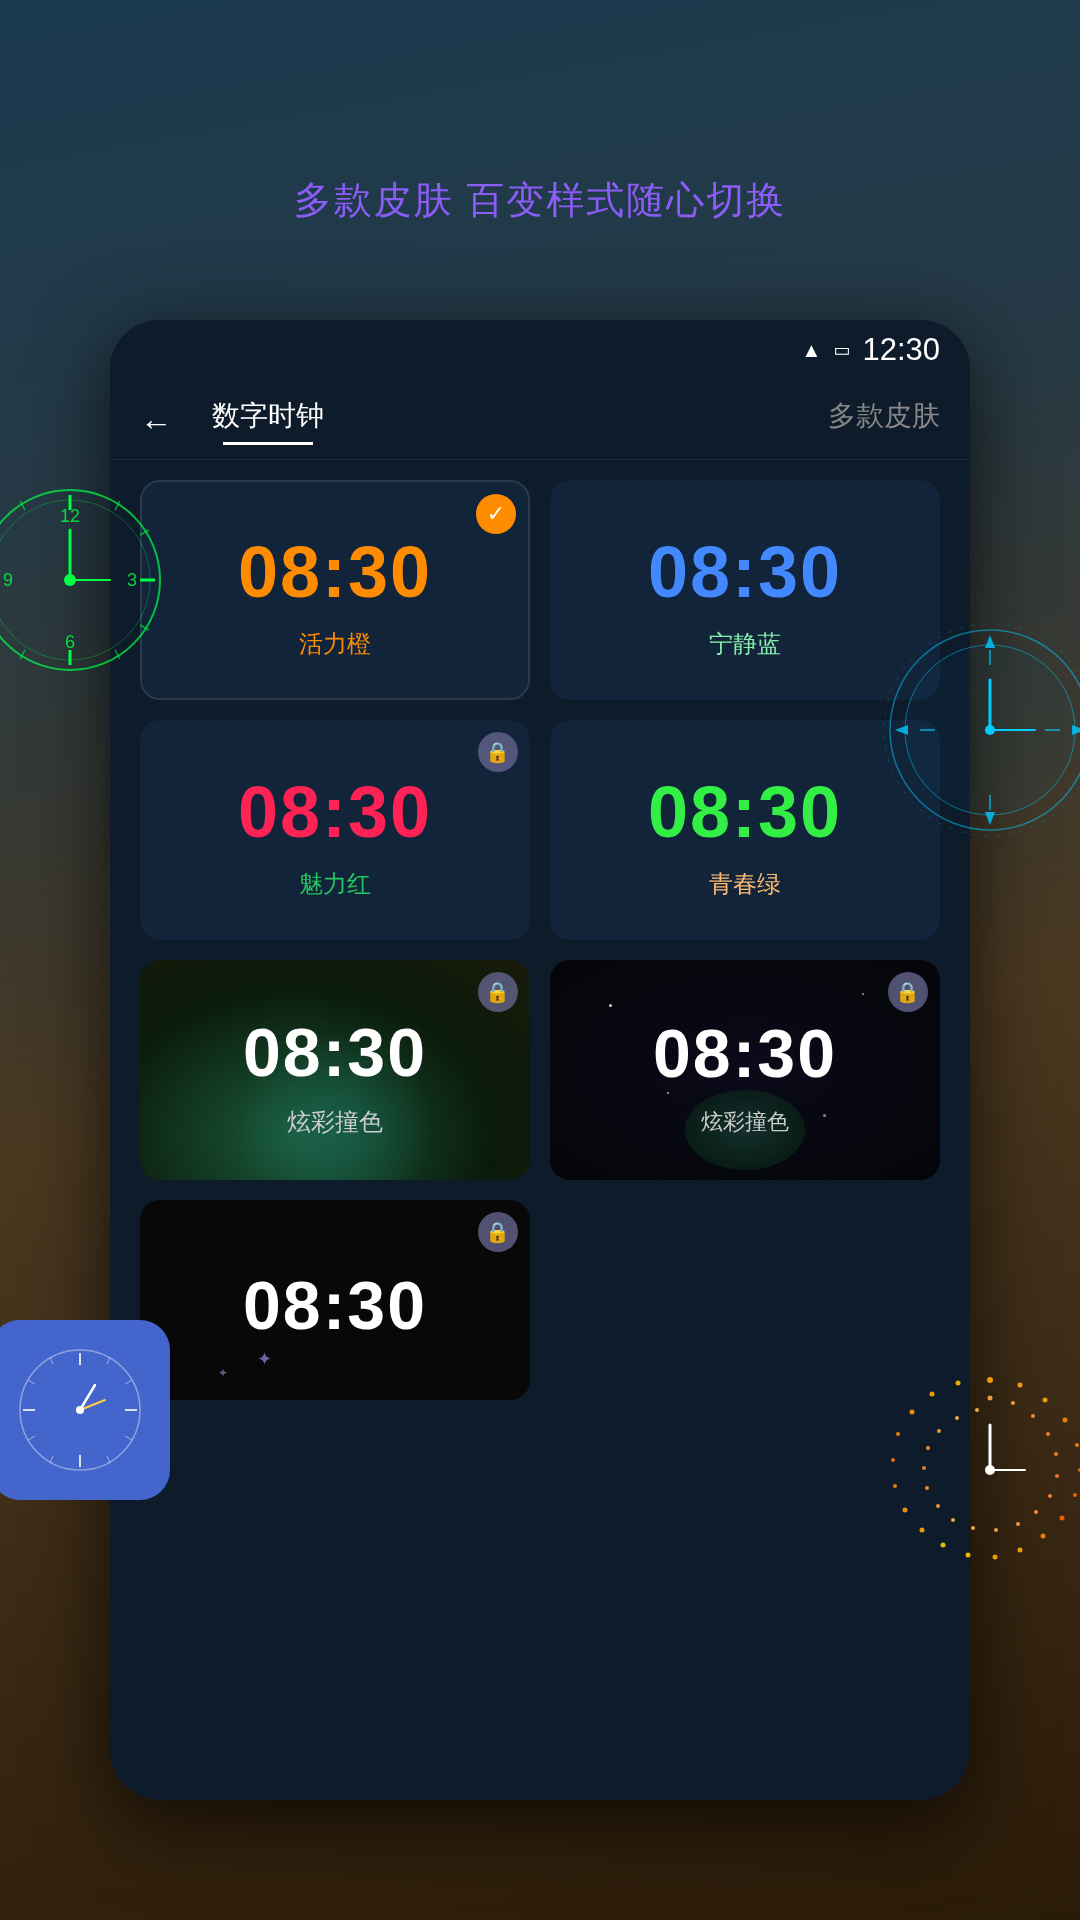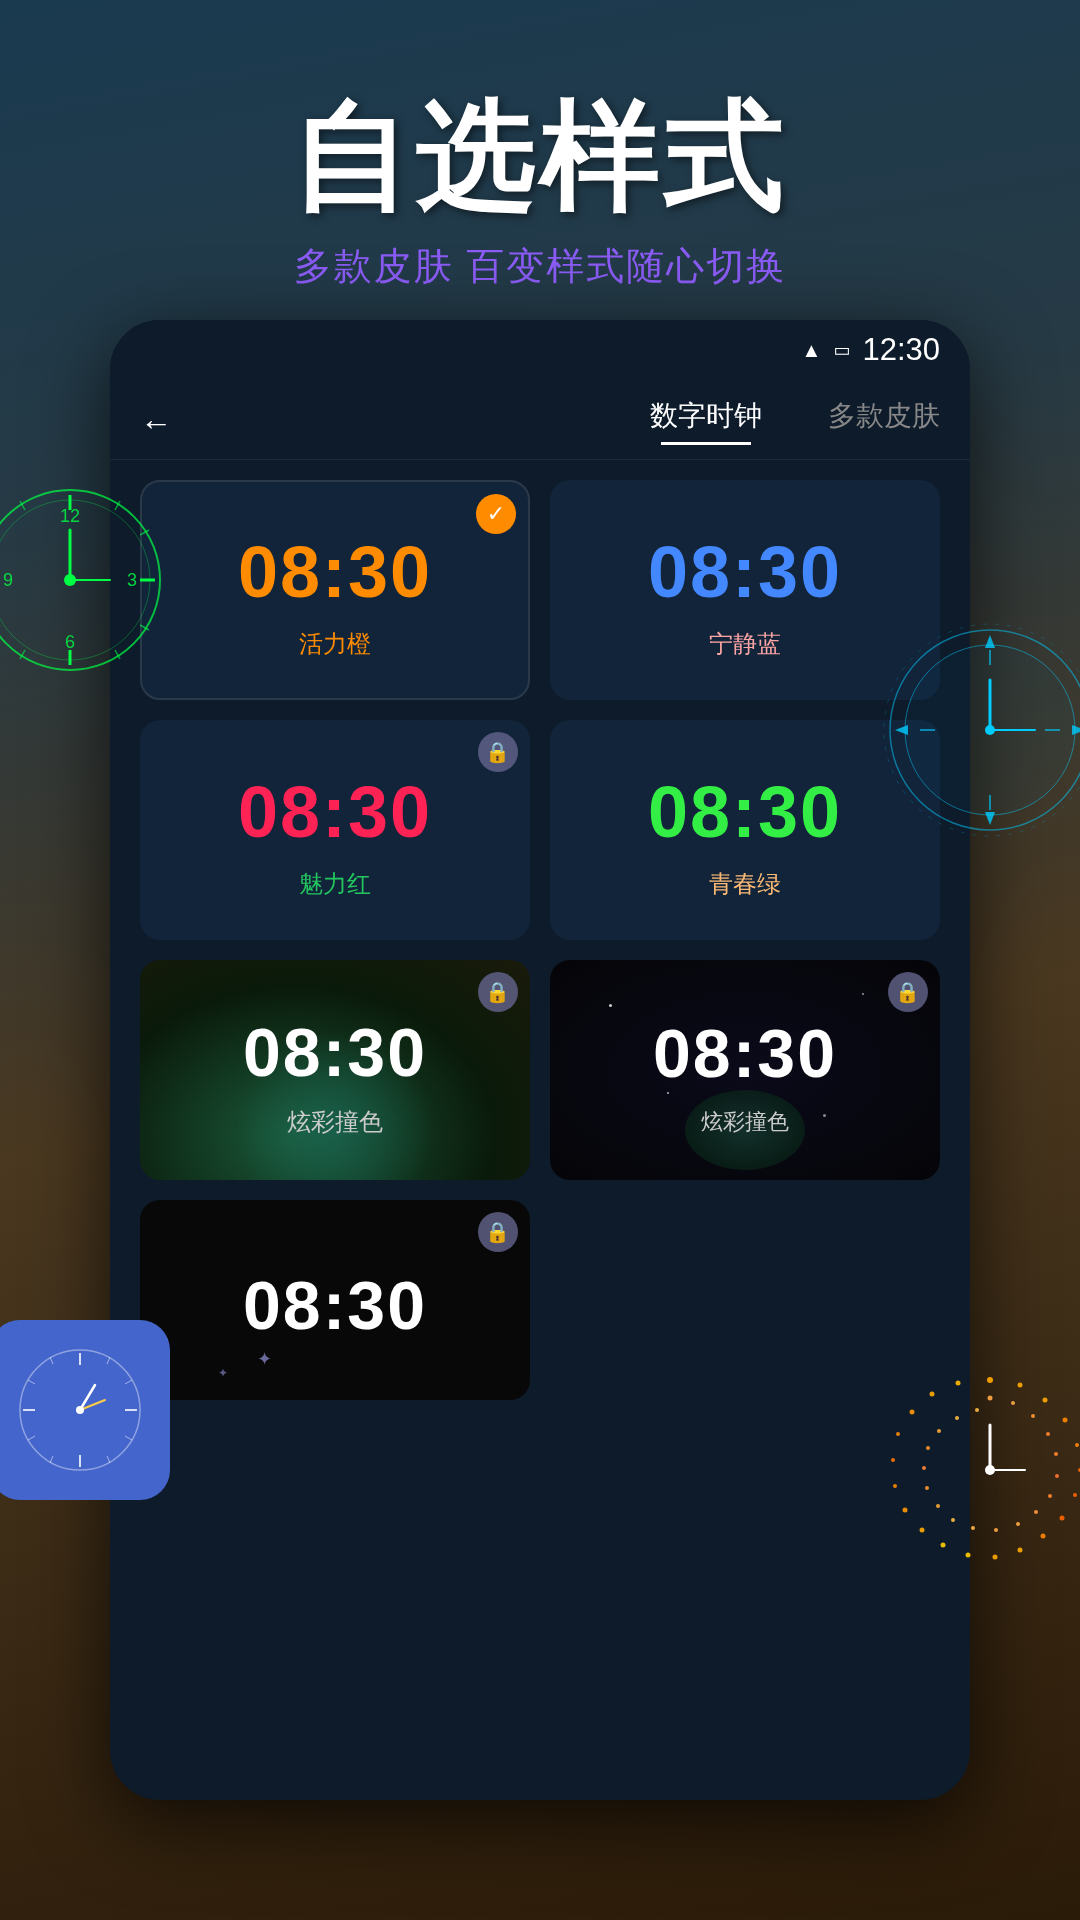--- a/index.html
+++ b/index.html
@@ -83,21 +83,21 @@
     }
     .nav-back {
       color: white;
       font-size: 32px;
       cursor: pointer;
     }
     .nav-tabs {
       display: flex;
       gap: 66px;
       flex: 1;
-      justify-content: flex-end;
+      justify-content: space-between;
     }
     .nav-tab {
       color: #ffffff;
       font-size: 28px;
       cursor: pointer;
       padding-bottom: 8px;
       position: relative;
     }
     .nav-tab.active::after {
       content: '';
@@ -264,21 +264,20 @@
       justify-content: center;
       overflow: hidden;
     }
   </style>
 </head>
 <body>
 
 <div style="position:absolute;top:0;left:0;width:100%;height:100%;background:linear-gradient(170deg,#1a3a50 0%,#263a45 25%,#4a3820 55%,#2a1a08 100%);z-index:0;"></div>
 
 <div class="top-section">
-  <h1 class="main-title">自选样式</h1>
   <p class="subtitle">多款皮肤 百变样式随心切换</p>
 </div>
 
 <div class="float-clock-green">
   <svg width="200" height="200" viewBox="0 0 200 200">
     <circle cx="100" cy="100" r="90" fill="none" stroke="#00ff44" stroke-width="2" opacity="0.7"></circle>
     <circle cx="100" cy="100" r="80" fill="none" stroke="#00ff44" stroke-width="1" opacity="0.3"></circle>
 
     <line x1="100" y1="15" x2="100" y2="30" stroke="#00ff44" stroke-width="3"></line>
     <line x1="185" y1="100" x2="170" y2="100" stroke="#00ff44" stroke-width="3"></line>
@@ -350,21 +349,21 @@
   <div class="clock-grid">
 
     <div class="clock-card selected">
       <div class="check-badge">✓</div>
       <span class="clock-time" style="color:#ff8c00;">08:30</span>
       <span class="clock-label" style="color:#ff8c00;">活力橙</span>
     </div>
 
     <div class="clock-card">
       <span class="clock-time" style="color:#4488ff;">08:30</span>
-      <span class="clock-label" style="color:#fca5a5;">宁静蓝</span>
+      <span class="clock-label" style="color:#86efac;">宁静蓝</span>
     </div>
 
     <div class="clock-card">
       <div class="lock-badge">🔒</div>
       <span class="clock-time" style="color:#ff2255;">08:30</span>
       <span class="clock-label" style="color:#22c55e;">魅力红</span>
     </div>
 
     <div class="clock-card">
       <span class="clock-time" style="color:#33ee44;">08:30</span>

